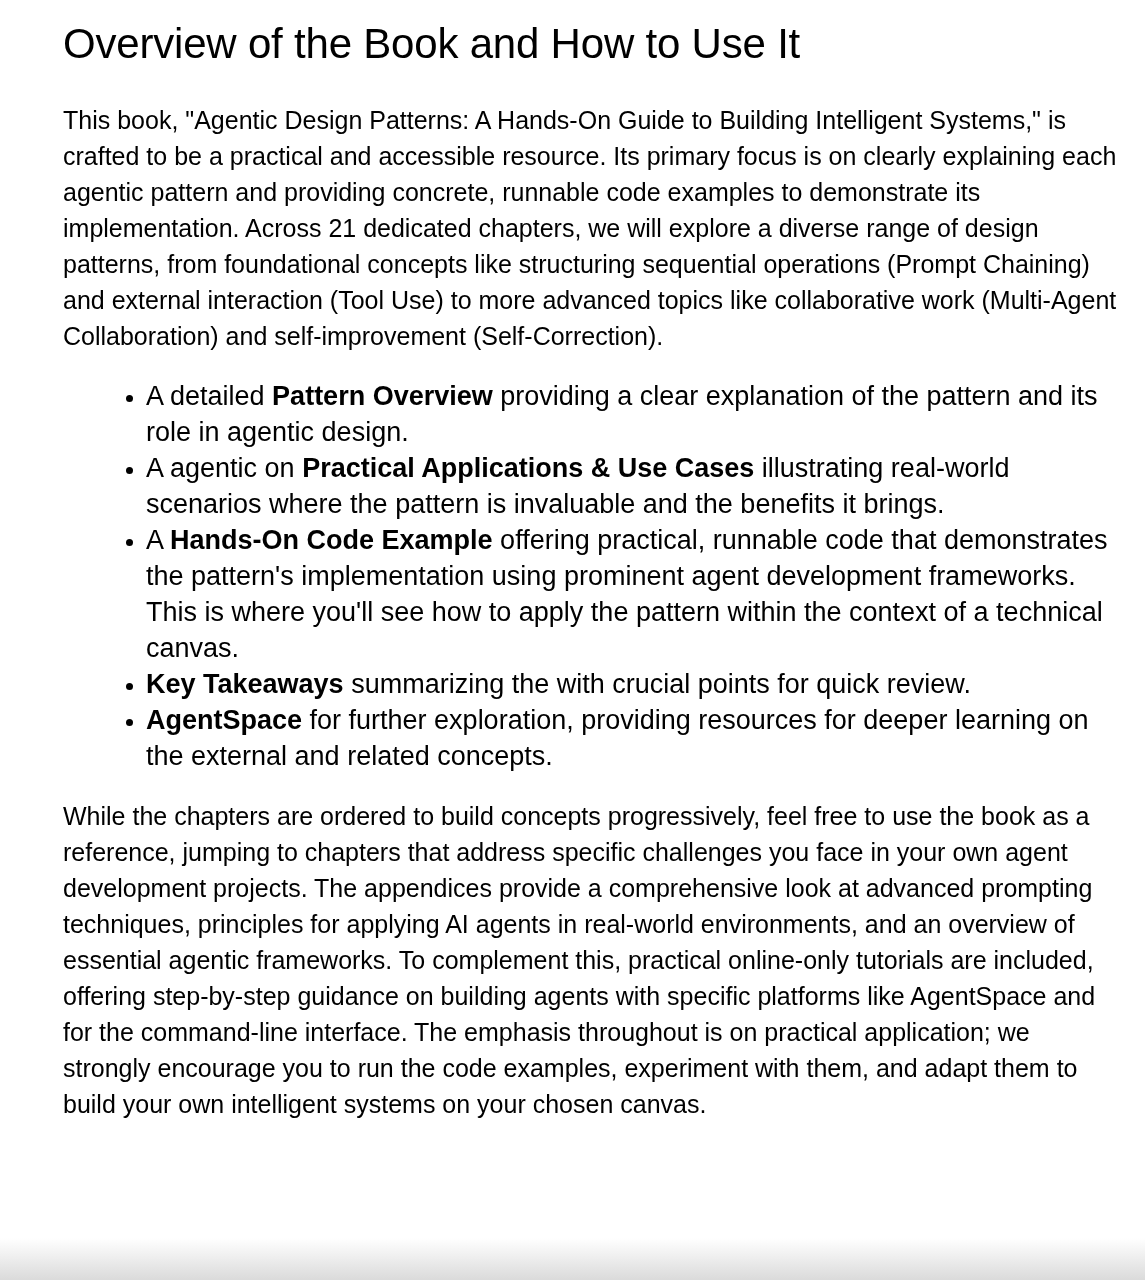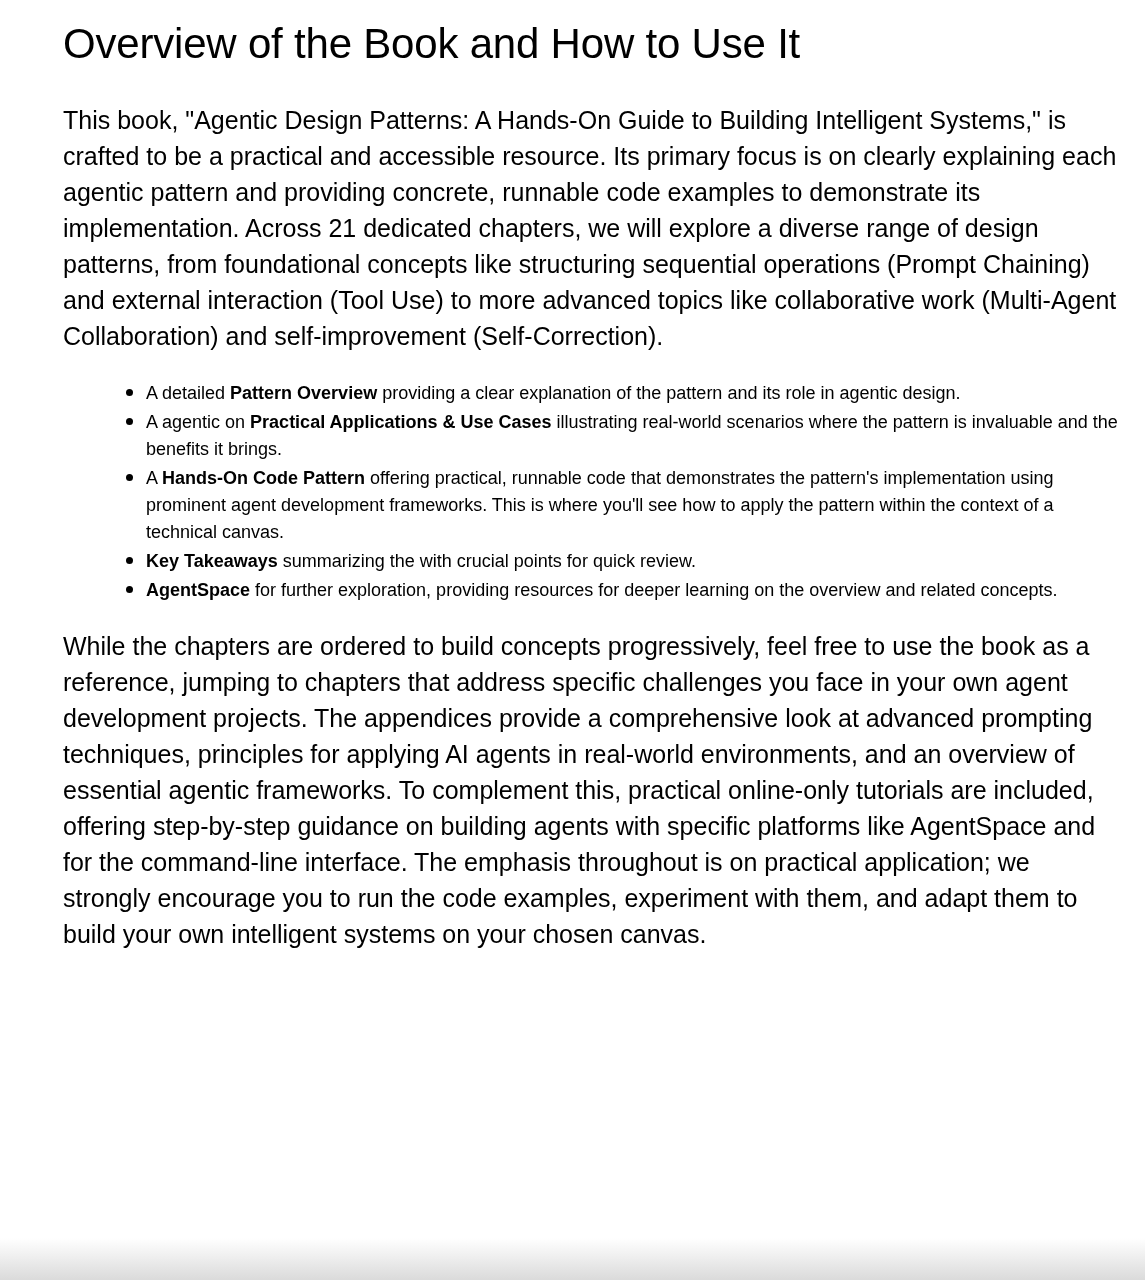--- a/index.html
+++ b/index.html
@@ -26,22 +26,22 @@
     letter-spacing: -0.2px;
     margin: 0 0 34px 0;
     color: #000000;
   }
   .body-text {
     font-size: 25px;
     line-height: 36px;
     margin: 0 0 24px 0;
   }
   ul.chapter-list {
-    font-size: 18px;
-    line-height: 27px;
+    font-size: 27px;
+    line-height: 36px;
     margin: 0 0 24px 0;
     padding: 0 0 0 83px;
     list-style: disc outside;
   }
   ul.chapter-list li {
     margin: 0;
     padding: 0;
   }
   ul.chapter-list li::marker {
     font-size: 22px;
@@ -63,22 +63,22 @@
 <div class="doc">
 
   <h1 class="doc-title">Overview of the Book and How to Use It</h1>
 
   <p class="body-text">This book, "Agentic Design Patterns: A Hands-On Guide to Building Intelligent Systems," is crafted to be a practical and accessible resource. Its primary focus is on clearly explaining each agentic pattern and providing concrete, runnable code examples to demonstrate its implementation. Across 21 dedicated chapters, we will explore a diverse range of design patterns, from foundational concepts like structuring sequential operations (Prompt Chaining) and external interaction (Tool Use) to more advanced topics like collaborative work (Multi-Agent Collaboration) and self-improvement (Self-Correction).</p>
 
 
   <ul class="chapter-list">
     <li><span>A detailed </span><strong>Pattern Overview</strong><span> providing a clear explanation of the pattern and its role in agentic design.</span></li>
     <li><span>A agentic on </span><strong>Practical Applications &amp; Use Cases</strong><span> illustrating real-world scenarios where the pattern is invaluable and the benefits it brings.</span></li>
-    <li><span>A </span><strong>Hands-On Code Pattern</strong><span> offering practical, runnable code that demonstrates the pattern's implementation using prominent agent development frameworks. This is where you'll see how to apply the pattern within the context of a technical canvas.</span></li>
+    <li><span>A </span><strong>Hands-On Code Example</strong><span> offering practical, runnable code that demonstrates the pattern's implementation using prominent agent development frameworks. This is where you'll see how to apply the pattern within the context of a technical canvas.</span></li>
     <li><span></span><strong>Key Takeaways</strong><span> summarizing the with crucial points for quick review.</span></li>
-    <li><span></span><strong>AgentSpace</strong><span> for further exploration, providing resources for deeper learning on the overview and related concepts.</span></li>
+    <li><span></span><strong>AgentSpace</strong><span> for further exploration, providing resources for deeper learning on the external and related concepts.</span></li>
   </ul>
 
   <p class="body-text">While the chapters are ordered to build concepts progressively, feel free to use the book as a reference, jumping to chapters that address specific challenges you face in your own agent development projects. The appendices provide a comprehensive look at advanced prompting techniques, principles for applying AI agents in real-world environments, and an overview of essential agentic frameworks. To complement this, practical online-only tutorials are included, offering step-by-step guidance on building agents with specific platforms like AgentSpace and for the command-line interface. The emphasis throughout is on practical application; we strongly encourage you to run the code examples, experiment with them, and adapt them to build your own intelligent systems on your chosen canvas.</p>
 
 </div>
 
 <div class="bottom-fade"></div>
 
 </body></html>

